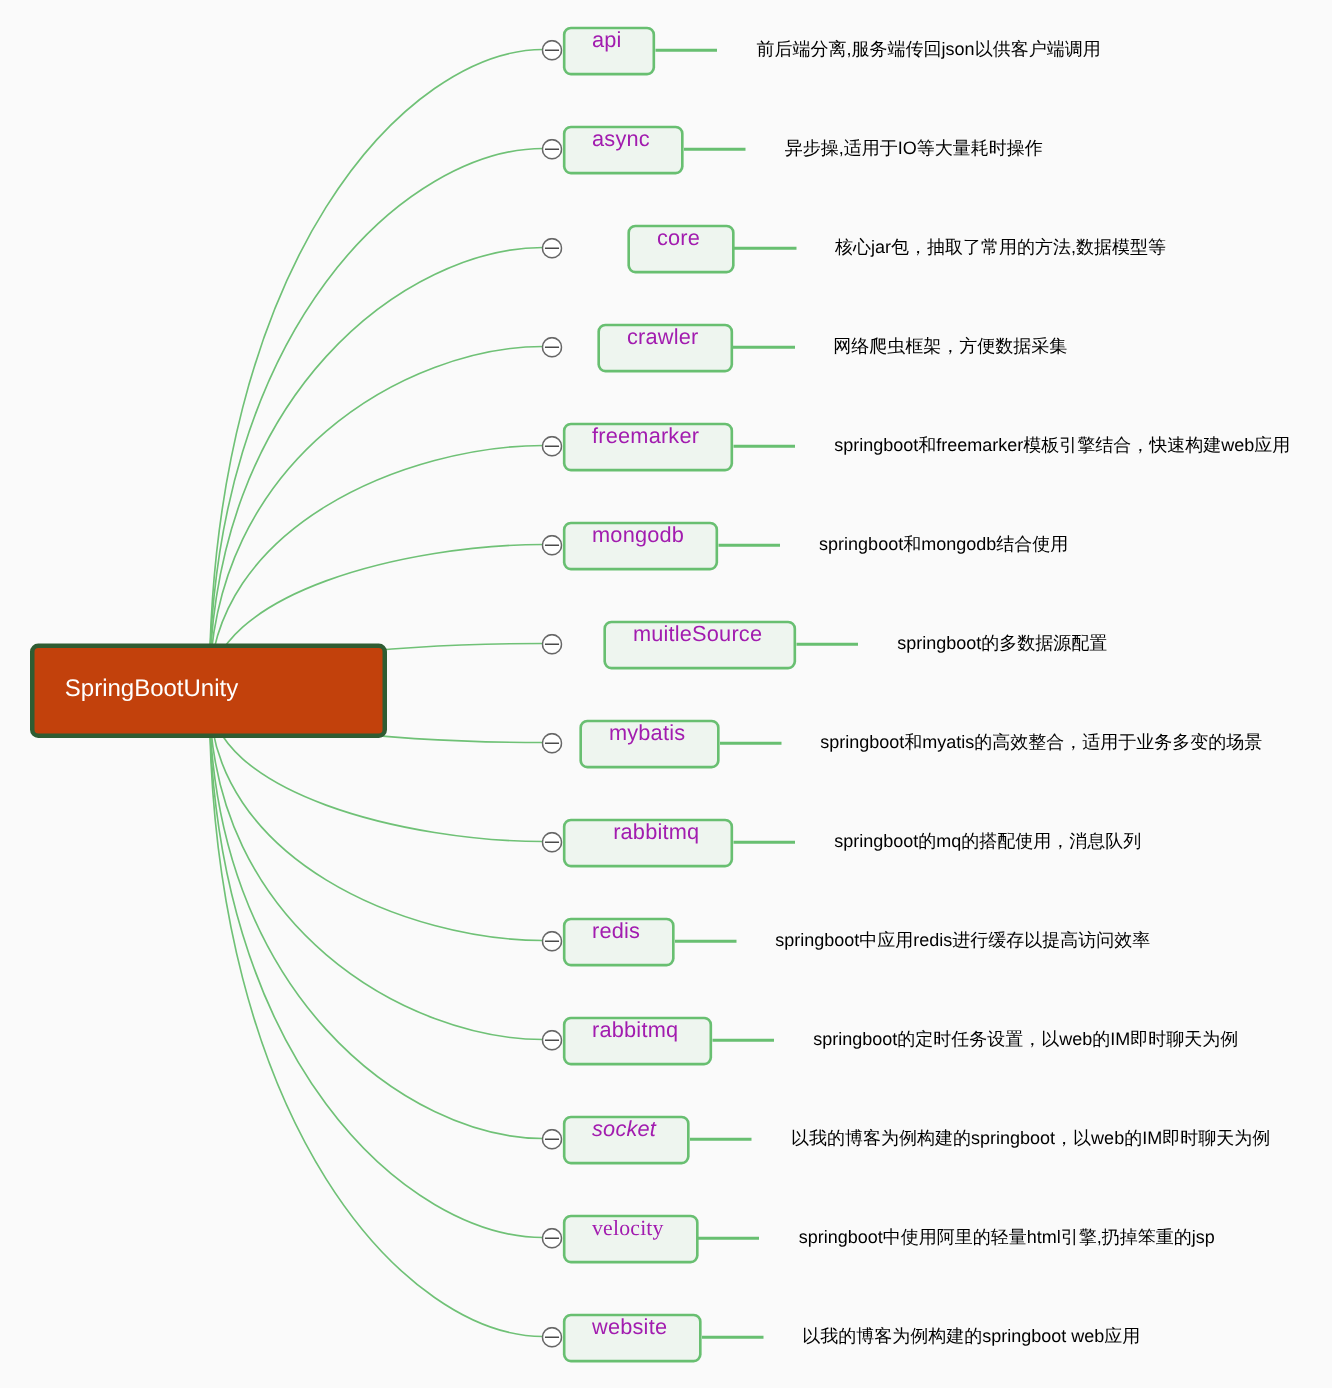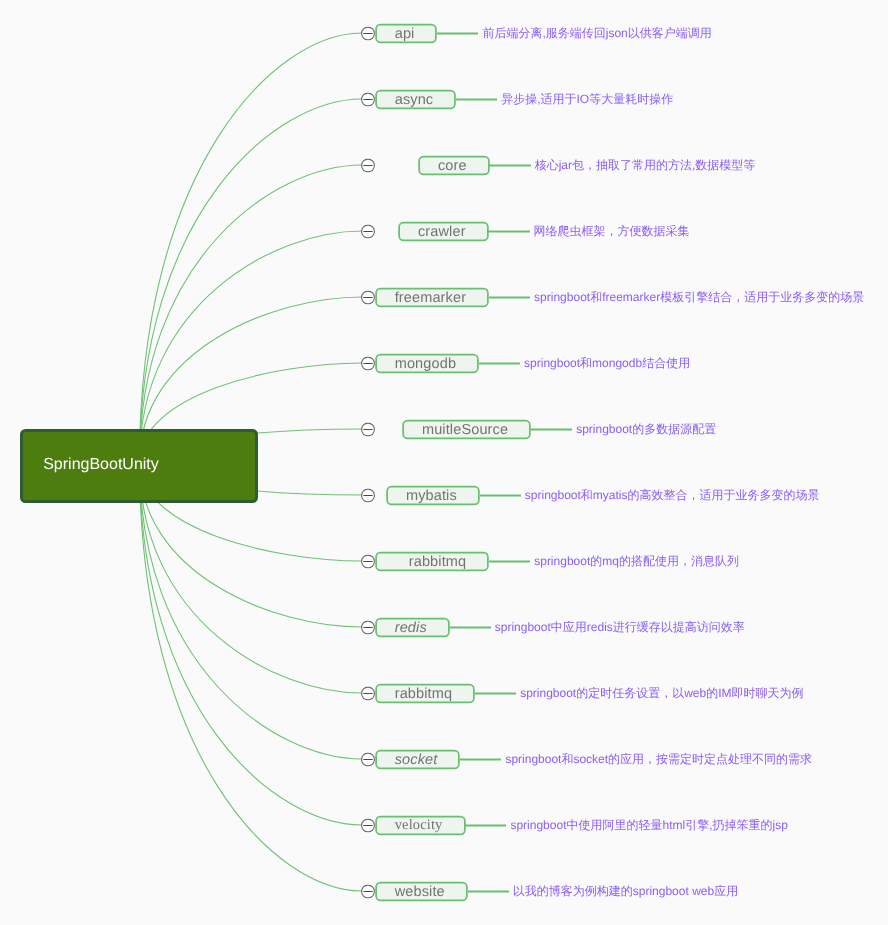--- a/index.html
+++ b/index.html
@@ -5,25 +5,25 @@
 <style>
   html,body{margin:0;padding:0;}
   body{width:888px;height:925px;background:#fafafa;overflow:hidden;
        font-family:"Liberation Sans",sans-serif;-webkit-font-smoothing:antialiased;text-rendering:geometricPrecision;}
   #canvas{position:relative;width:888px;height:925px;}
   #edges{position:absolute;left:0;top:0;width:888px;height:925px;pointer-events:none;}
   .branch{position:absolute;left:0;display:flex;align-items:center;height:0;}
   .toggle{width:14px;height:14px;flex:none;display:block;}
   .node{border:1px solid #68bf71;background:#eef5ef;border-radius:4.6px;
         box-shadow:0 0 0 0.75px #68bf71;
-        font-size:14.5px;color:#737373;white-space:nowrap;height:18px;letter-spacing:0.133px;
-        box-sizing:border-box;display:flex;align-items:flex-end;justify-content:flex-start;
+        font-size:14.5px;color:#a21caf;white-space:nowrap;height:31px;letter-spacing:0.133px;
+        box-sizing:border-box;display:flex;align-items:flex-start;justify-content:flex-start;
         padding:0 21.04px 0 17.95px;margin-left:0.75px;}
   .lead{height:1.6px;background:#68bf71;flex:none;width:41.2px;margin-left:0.75px;}
-  .desc{font-size:12px;color:#8b5cf6;white-space:nowrap;line-height:14px;margin-left:4px;position:relative;top:-1.2px;}
+  .desc{font-size:12px;color:#000000;white-space:nowrap;line-height:14px;margin-left:26px;position:relative;top:-1.2px;}
   #root{position:absolute;background:#72a2c0;border:3px solid #2f5c32;border-radius:5.5px;
         color:#ffffff;box-sizing:border-box;display:flex;flex-direction:column;
         justify-content:center;padding-left:20.2px;padding-bottom:2px;}
   #root .t1{font-size:16px;line-height:24px;}
   #root .t2{font-size:16px;line-height:24px;letter-spacing:0.42px;}
 </style>
 </head>
 <body>
 
 <div id="canvas" style="background: rgb(250, 250, 250);">
@@ -89,21 +89,21 @@
   </div>
   <div class="branch" style="left:361px;top:297px;transform:translateY(calc(-50% + 0.5px));">
     <svg class="toggle" viewBox="0 0 14 14" width="14" height="14">
         <circle cx="7" cy="7" r="6.4" fill="#ffffff" stroke="#676767" stroke-width="1.08"></circle>
         <line x1="2.3" y1="7" x2="11.7" y2="7" stroke="#4a4a4a" stroke-width="1.1" stroke-linecap="butt"></line>
       </svg>
     <div class="node" style="border-color: rgb(104, 191, 113); background: rgb(238, 245, 239); box-shadow: rgb(104, 191, 113) 0px 0px 0px 0.75px;">
         <span>freemarker</span>
       </div>
     <div class="lead" style="background: rgb(104, 191, 113);"></div>
-    <div class="desc">springboot和freemarker模板引擎结合，适用于业务多变的场景</div>
+    <div class="desc">springboot和freemarker模板引擎结合，快速构建web应用</div>
   </div>
   <div class="branch" style="left:361px;top:363px;transform:translateY(calc(-50% + 0.5px));">
     <svg class="toggle" viewBox="0 0 14 14" width="14" height="14">
         <circle cx="7" cy="7" r="6.4" fill="#ffffff" stroke="#676767" stroke-width="1.08"></circle>
         <line x1="2.3" y1="7" x2="11.7" y2="7" stroke="#4a4a4a" stroke-width="1.1" stroke-linecap="butt"></line>
       </svg>
     <div class="node" style="border-color: rgb(104, 191, 113); background: rgb(238, 245, 239); box-shadow: rgb(104, 191, 113) 0px 0px 0px 0.75px;">
         <span>mongodb</span>
       </div>
     <div class="lead" style="background: rgb(104, 191, 113);"></div>
@@ -140,21 +140,21 @@
         <span>rabbitmq</span>
       </div>
     <div class="lead" style="background: rgb(104, 191, 113);"></div>
     <div class="desc">springboot的mq的搭配使用，消息队列</div>
   </div>
   <div class="branch" style="left:361px;top:627px;transform:translateY(calc(-50% + 0.5px));">
     <svg class="toggle" viewBox="0 0 14 14" width="14" height="14">
         <circle cx="7" cy="7" r="6.4" fill="#ffffff" stroke="#676767" stroke-width="1.08"></circle>
         <line x1="2.3" y1="7" x2="11.7" y2="7" stroke="#4a4a4a" stroke-width="1.1" stroke-linecap="butt"></line>
       </svg>
-    <div class="node" style="border-color: rgb(104, 191, 113); background: rgb(238, 245, 239); box-shadow: rgb(104, 191, 113) 0px 0px 0px 0.75px; font-style: italic;">
+    <div class="node" style="border-color: rgb(104, 191, 113); background: rgb(238, 245, 239); box-shadow: rgb(104, 191, 113) 0px 0px 0px 0.75px;">
         <span>redis</span>
       </div>
     <div class="lead" style="background: rgb(104, 191, 113);"></div>
     <div class="desc">springboot中应用redis进行缓存以提高访问效率</div>
   </div>
   <div class="branch" style="left:361px;top:693px;transform:translateY(calc(-50% + 0.5px));">
     <svg class="toggle" viewBox="0 0 14 14" width="14" height="14">
         <circle cx="7" cy="7" r="6.4" fill="#ffffff" stroke="#676767" stroke-width="1.08"></circle>
         <line x1="2.3" y1="7" x2="11.7" y2="7" stroke="#4a4a4a" stroke-width="1.1" stroke-linecap="butt"></line>
       </svg>
@@ -166,21 +166,21 @@
   </div>
   <div class="branch" style="left:361px;top:759px;transform:translateY(calc(-50% + 0.5px));">
     <svg class="toggle" viewBox="0 0 14 14" width="14" height="14">
         <circle cx="7" cy="7" r="6.4" fill="#ffffff" stroke="#676767" stroke-width="1.08"></circle>
         <line x1="2.3" y1="7" x2="11.7" y2="7" stroke="#4a4a4a" stroke-width="1.1" stroke-linecap="butt"></line>
       </svg>
     <div class="node" style="border-color: rgb(104, 191, 113); background: rgb(238, 245, 239); box-shadow: rgb(104, 191, 113) 0px 0px 0px 0.75px; font-style: italic;">
         <span>socket</span>
       </div>
     <div class="lead" style="background: rgb(104, 191, 113);"></div>
-    <div class="desc">springboot和socket的应用，按需定时定点处理不同的需求</div>
+    <div class="desc">以我的博客为例构建的springboot，以web的IM即时聊天为例</div>
   </div>
   <div class="branch" style="left:361px;top:825px;transform:translateY(calc(-50% + 0.5px));">
     <svg class="toggle" viewBox="0 0 14 14" width="14" height="14">
         <circle cx="7" cy="7" r="6.4" fill="#ffffff" stroke="#676767" stroke-width="1.08"></circle>
         <line x1="2.3" y1="7" x2="11.7" y2="7" stroke="#4a4a4a" stroke-width="1.1" stroke-linecap="butt"></line>
       </svg>
     <div class="node" style="border-color: rgb(104, 191, 113); background: rgb(238, 245, 239); box-shadow: rgb(104, 191, 113) 0px 0px 0px 0.75px; font-family: Liberation Serif, serif;">
         <span>velocity</span>
       </div>
     <div class="lead" style="background: rgb(104, 191, 113);"></div>
@@ -190,16 +190,16 @@
     <svg class="toggle" viewBox="0 0 14 14" width="14" height="14">
         <circle cx="7" cy="7" r="6.4" fill="#ffffff" stroke="#676767" stroke-width="1.08"></circle>
         <line x1="2.3" y1="7" x2="11.7" y2="7" stroke="#4a4a4a" stroke-width="1.1" stroke-linecap="butt"></line>
       </svg>
     <div class="node" style="border-color: rgb(104, 191, 113); background: rgb(238, 245, 239); box-shadow: rgb(104, 191, 113) 0px 0px 0px 0.75px;">
         <span>website</span>
       </div>
     <div class="lead" style="background: rgb(104, 191, 113);"></div>
     <div class="desc">以我的博客为例构建的springboot web应用</div>
   </div>
-  <div id="root" style="left: 20px; top: 429px; width: 237.5px; height: 74px; background: #4d7c0f; border-color: rgb(47, 92, 50);">
+  <div id="root" style="left: 20px; top: 429px; width: 237.5px; height: 63px; background: #c2410c; border-color: rgb(47, 92, 50);">
     <div class="t1">SpringBootUnity</div>
   </div>
 </div>
 
 </body></html>

